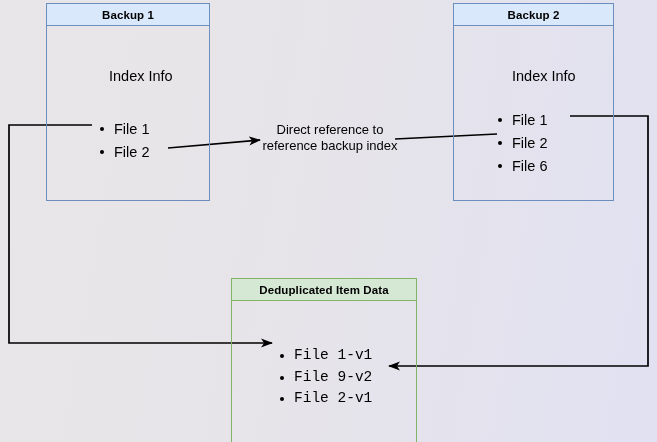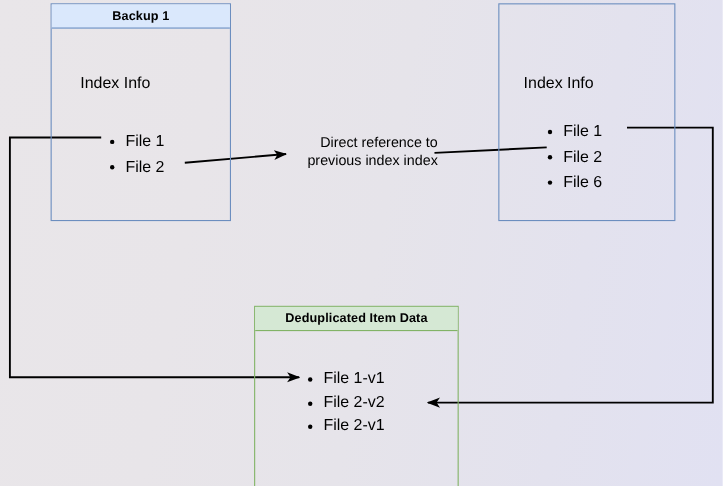--- a/index.html
+++ b/index.html
@@ -71,20 +71,21 @@
     border-bottom: 1.6px solid #82b366;
   }
   .box-green .box-body { background: transparent; }
 
   
   .subtitle {
     position: absolute;
     font-size: 14.5px;
     color: #000000;
     white-space: nowrap;
+    margin-left: 36px;
   }
   .item-list {
     position: absolute;
     margin: 0;
     padding: 0;
     list-style: none;
   }
   .item-list li {
     position: relative;
     font-size: 14.5px;
@@ -103,21 +104,21 @@
     background: #000000;
   }
   .item-list.tight li { line-height: 21.5px; }
 
   
   .edge-label {
     position: absolute;
     font-size: 13px;
     line-height: 16px;
     color: #000000;
-    text-align: right;
+    text-align: center;
     white-space: nowrap;
   }
 </style>
 </head>
 <body>
 
 <div id="canvas">
 
   <svg id="edge-layer" viewBox="0 0 657 442">
     <defs>
@@ -145,20 +146,21 @@
         </li>
         <li>
           <span class="bullet"></span>
           <span>File 2</span>
         </li>
       </ul>
     </div>
   </div>
 
   <div class="box box-blue" style="left:453px; top:3px; width:161px; height:198px;">
+    <div class="box-header">Backup 2</div>
     <div class="box-body">
       <div class="subtitle" style="left:22px; top:42px;">Index Info</div>
       <ul class="item-list" style="left:44px; top:83px;">
         <li>
           <span class="bullet"></span>
           <span>File 1</span>
         </li>
         <li>
           <span class="bullet"></span>
           <span>File 2</span>
@@ -167,35 +169,35 @@
           <span class="bullet"></span>
           <span>File 6</span>
         </li>
       </ul>
     </div>
   </div>
 
   <div class="box box-green" style="left:231px; top:278px; width:186px; height:188px;">
     <div class="box-header">Deduplicated Item Data</div>
     <div class="box-body">
-      <ul class="item-list tight" style="left:48px; top:33px;">
+      <ul class="item-list tight" style="left:48px; top:44px;font-family:Liberation Mono, monospace;">
         <li>
           <span class="bullet"></span>
           <span>File 1-v1</span>
         </li>
         <li>
           <span class="bullet"></span>
-          <span>File 2-v2</span>
+          <span>File 9-v2</span>
         </li>
         <li>
           <span class="bullet"></span>
           <span>File 2-v1</span>
         </li>
       </ul>
     </div>
   </div>
 
   <div class="edge-label" style="left:262px; top:122px; width:136px;">
     <div>Direct reference to</div>
-    <div>previous index index</div>
+    <div>reference backup index</div>
   </div>
 
 </div>
 
 </body></html>

